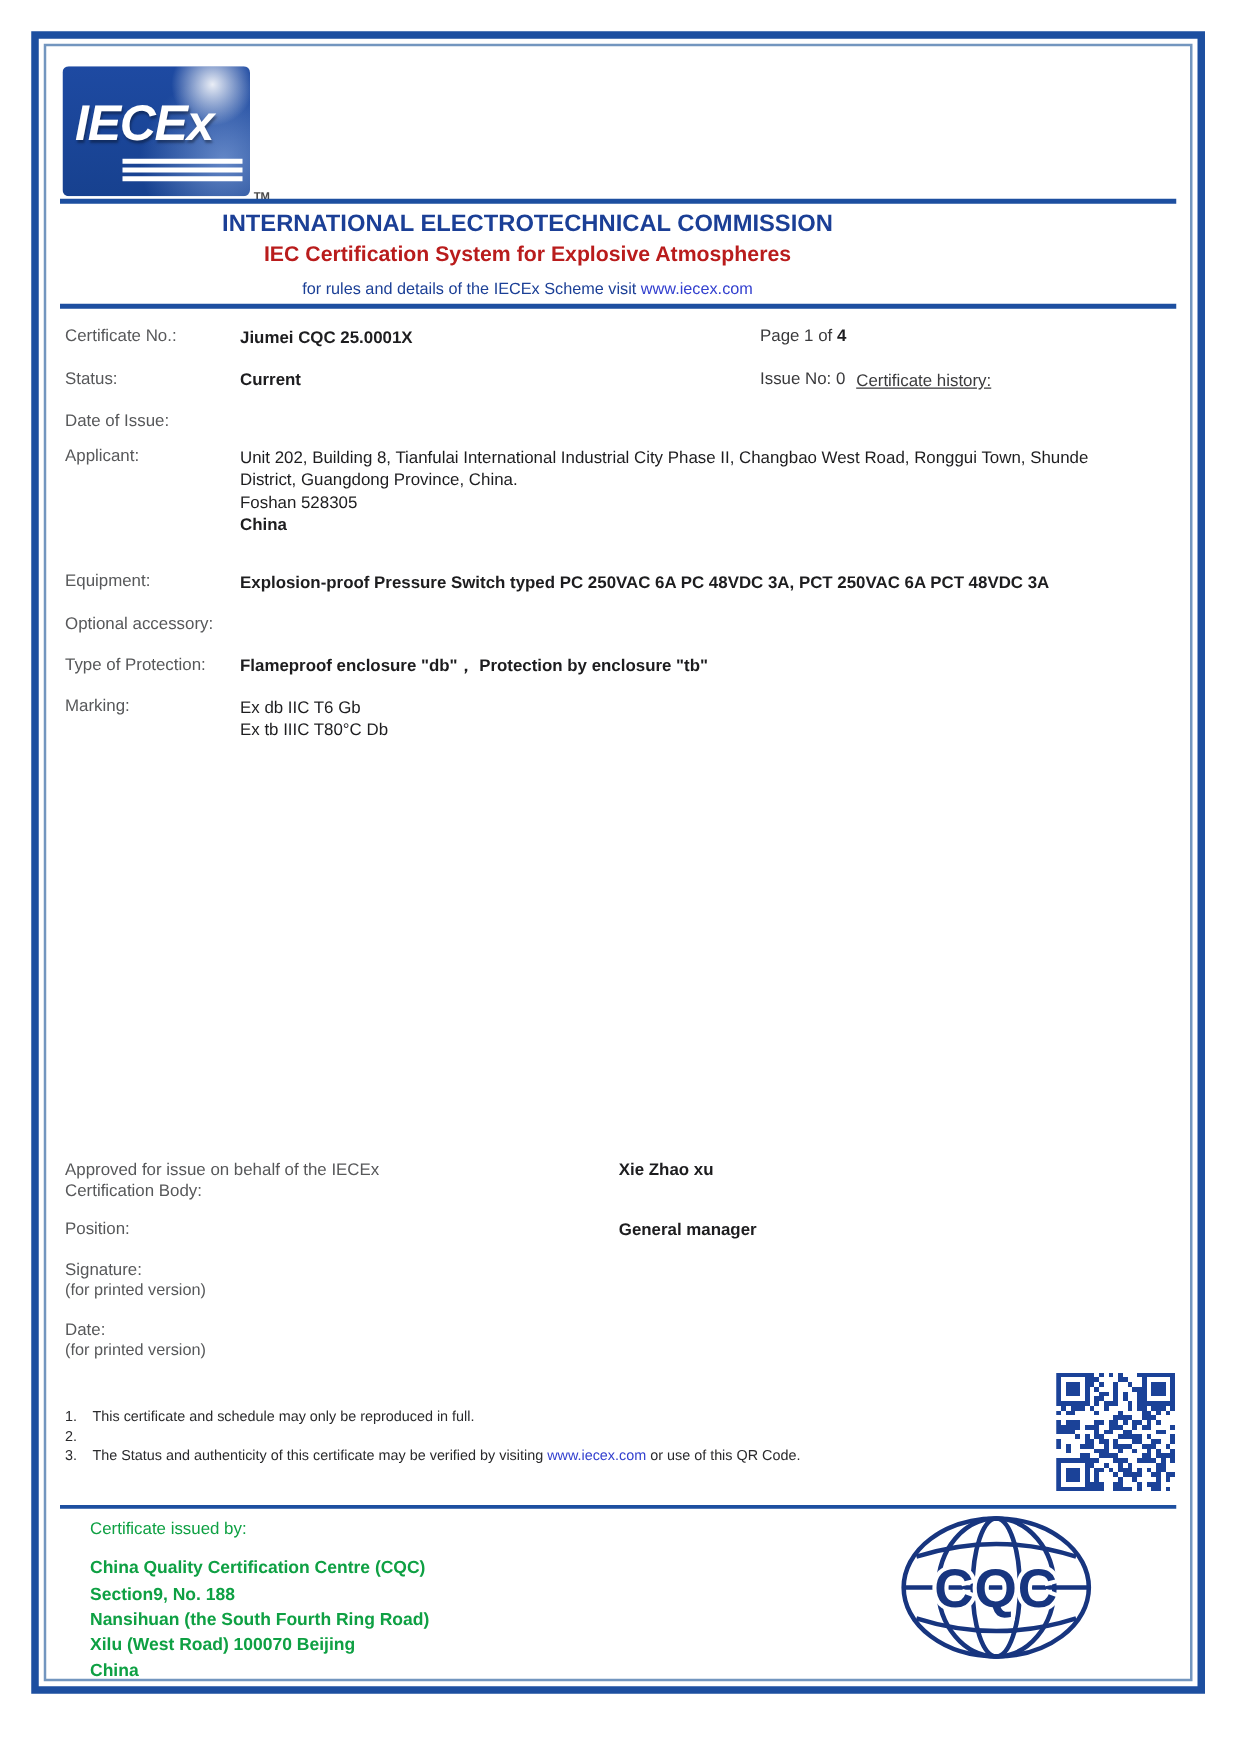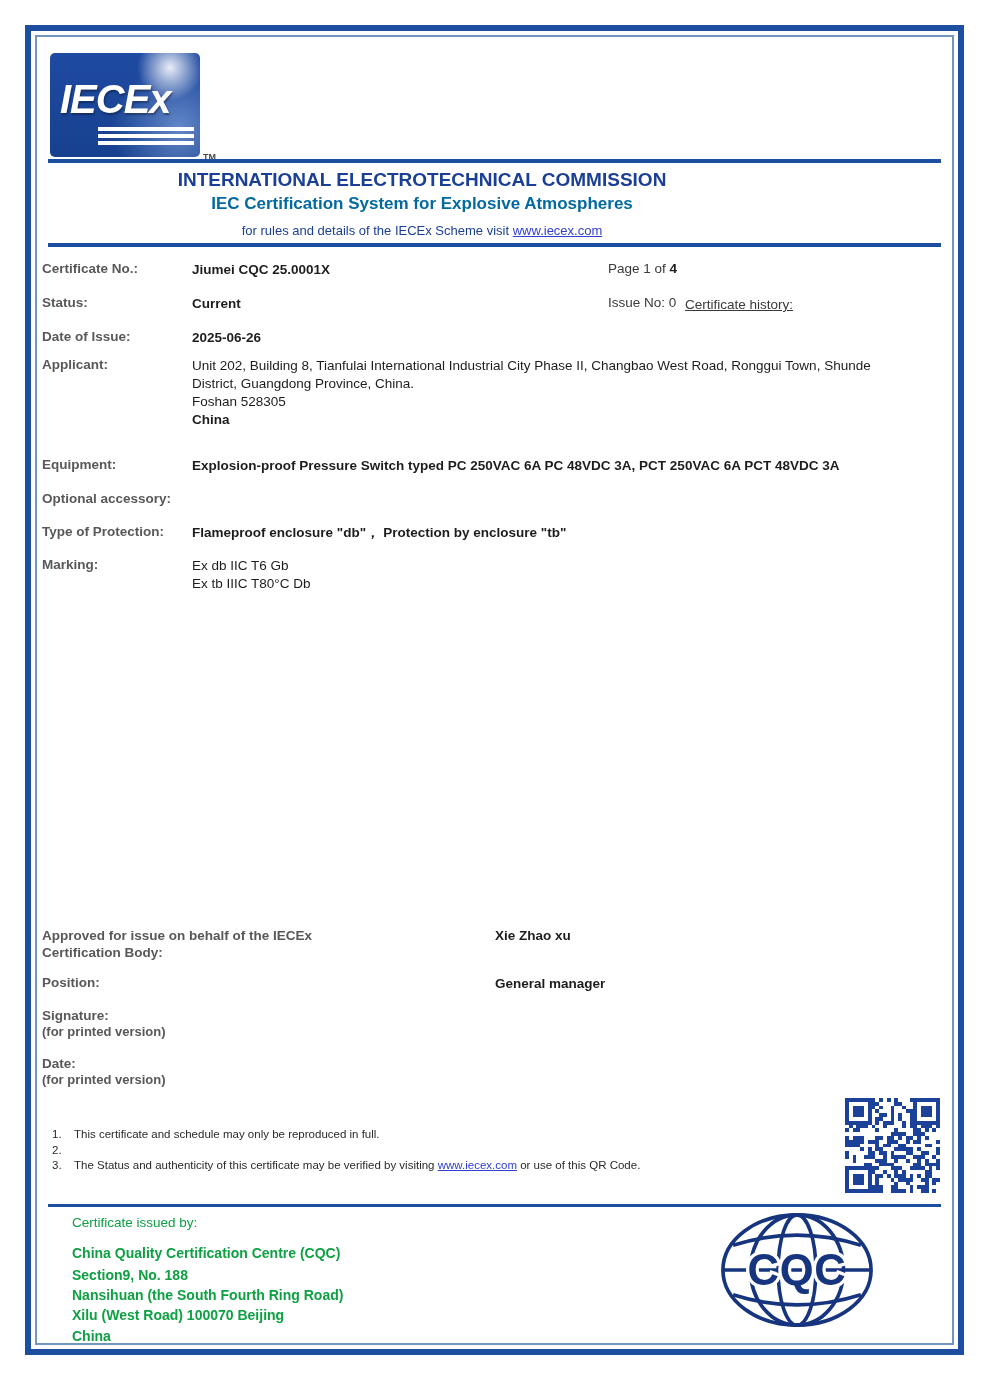--- a/index.html
+++ b/index.html
@@ -24,25 +24,25 @@
   .iecex-tm { position:absolute; left:calc(100% + 3px); bottom:-5px; font-size:9px; color:#4a4a4a; font-weight:bold; }
 
   .doc-title { position:absolute; left:170px; right:10px; top:16px; text-align:center; color:#1d4fa8; font-size:34px; font-weight:bold; line-height:42px; }
 
   .hr-navy { position:absolute; left:11px; width:893px; background:#1d4fa0; }
   .hr1 { top:122px; height:4px; }
   .hr2 { top:206px; height:4px; }
   .hr3 { top:1167px; height:3px; }
 
   .org-line   { position:absolute; left:0; right:0; top:132px; text-align:center; color:#1b3f96; font-weight:bold; font-size:19px; }
-  .scheme-line{ position:absolute; left:0; right:0; top:157px; text-align:center; color:#0369a1; font-weight:bold; font-size:17px; }
+  .scheme-line{ position:absolute; left:0; right:0; top:157px; text-align:center; color:#b91c1c; font-weight:bold; font-size:17px; }
   .rules-line { position:absolute; left:0; right:0; top:186px; text-align:center; color:#1b3f96; font-size:13px; }
-  a.link { color:#3340cf; text-decoration:underline; cursor:pointer; }
-
-  .label { position:absolute; left:5px; color:#57585a; font-size:13.5px;font-weight:bold; }
+  a.link { color:#3340cf; cursor:pointer; }
+
+  .label { position:absolute; left:15px; color:#57585a; font-size:13.5px; }
   .value { position:absolute; left:155px; width:725px; font-size:13.5px; color:#1d1d1f; line-height:18px; }
   .bold { font-weight:bold; }
   .midcol { position:absolute; left:571px; font-size:13.5px; color:#3a3a3c;text-align:right; }
   .history { position:absolute; right:14px; font-size:13.5px; color:#3a3a3c; text-decoration:underline; cursor:pointer;margin-top:36px; }
 
   .sig-note { font-size:13px; color:#57585a; }
 
   .notes { position:absolute; left:15px; top:1090px; width:660px; font-size:11.5px; color:#2a2a2c; line-height:15.5px; }
   .note-row { display:flex; }
   .note-num { width:22px; flex:0 0 22px; }
@@ -90,21 +90,20 @@
     <div class="midcol" style="top:224px">
       <span>Page 1 of </span><span class="bold" style="color:#1d1d1f">4</span>
     </div>
     <div class="history" style="top:224px">Certificate history:</div>
 
     <div class="label" style="top:258px">Status:</div>
     <div class="value bold" style="top:258px">Current</div>
     <div class="midcol" style="top:258px">Issue No: 0</div>
 
     <div class="label" style="top:292px">Date of Issue:</div>
-    <div class="value bold" style="top:292px">2025-06-26</div>
 
     <div class="label" style="top:320px">Applicant:</div>
     <div class="value" style="top:320px">
       <div>Unit 202, Building 8, Tianfulai International Industrial City Phase II, Changbao West Road, Ronggui Town, Shunde District, Guangdong Province, China.</div>
       <div>Foshan 528305</div>
       <div class="bold">China</div>
     </div>
 
     <div class="label" style="top:420px">Equipment:</div>
     <div class="value bold" style="top:420px">Explosion-proof Pressure Switch typed PC 250VAC 6A PC 48VDC 3A, PCT 250VAC 6A PCT 48VDC 3A</div>

